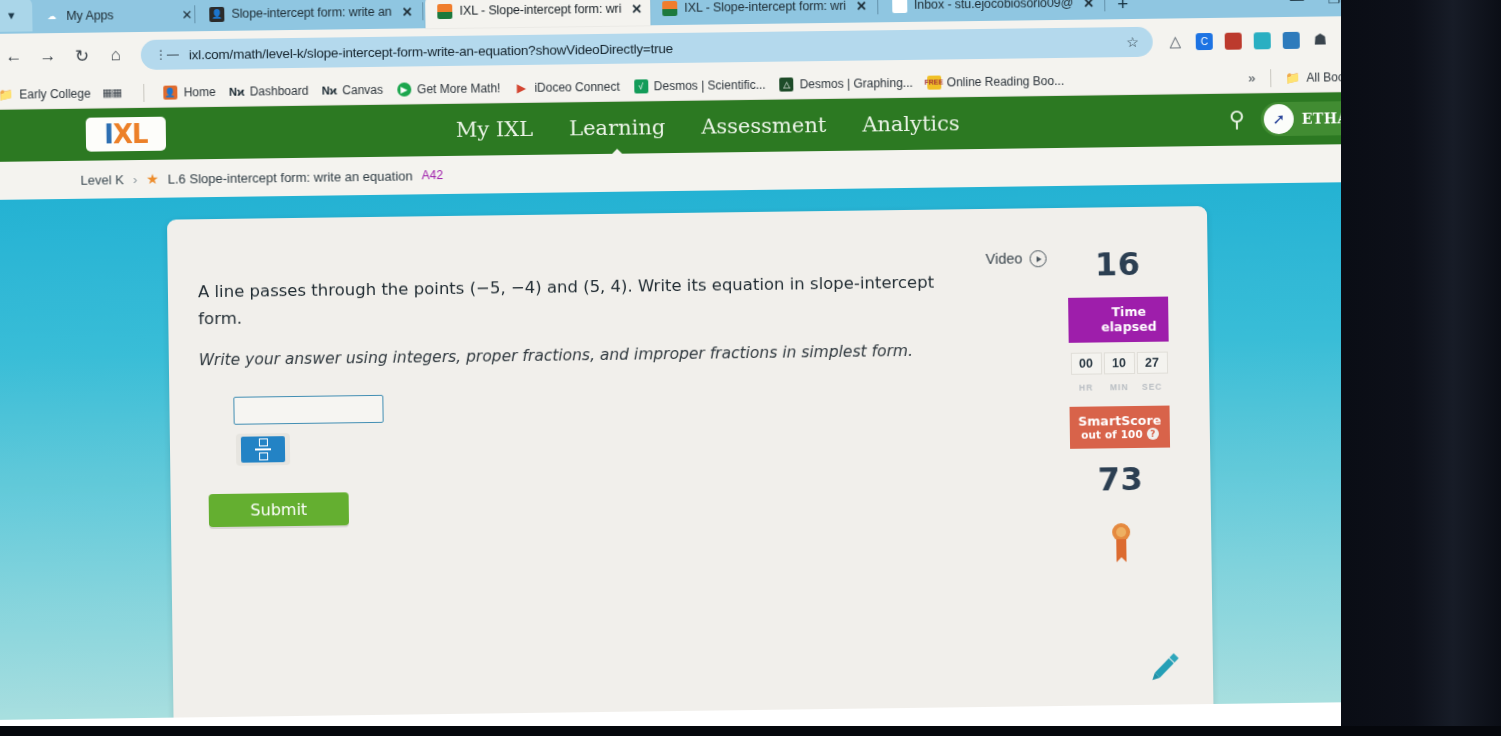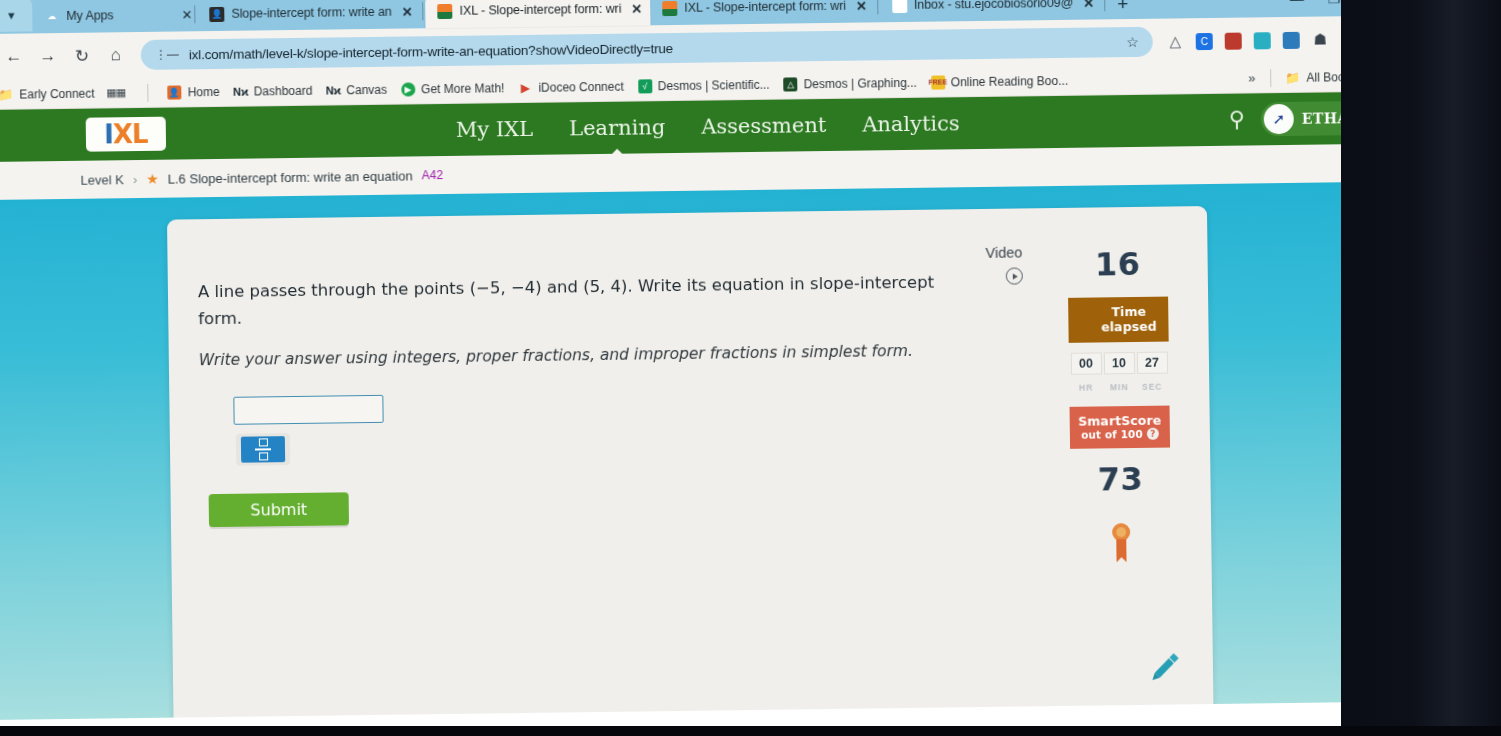--- a/index.html
+++ b/index.html
@@ -253,23 +253,23 @@
     box-shadow: 0 2px 0 rgba(0,0,0,.10);
   }
 
   .pencil {
     position:absolute; right: 28px; bottom: 18px;
     width: 42px; height: 42px;
   }
 
   
   .video-link {
-    position:absolute; left: 818px; top: 36px;
-    display:flex; align-items:flex-end; gap: 7px;
-    font-size: 14.5px; color:#3a454d;flex-direction:column;
+    position:absolute; left: 818px; top: 42px;
+    display:flex; align-items:flex-start; gap: 7px;
+    font-size: 14.5px; color:#3a454d;
   }
   .playcircle {
     width: 17px; height:17px; border-radius:50%;
     border: 1.4px solid #4b565e;
     display:flex; align-items:center; justify-content:center;
   }
   .playcircle::after {
     content:""; border-left: 5px solid #4b565e;
     border-top: 3.5px solid transparent; border-bottom: 3.5px solid transparent;
     margin-left: 2px;
@@ -280,21 +280,21 @@
     position:absolute; left: 900px; top: 26px;
     width: 100px;
   }
   .stat-head {
     padding: 7px 4px; text-align:center;
     color:#ffffff; font-weight: 700; font-size: 12.5px;
     line-height: 1.22; letter-spacing: .1px;
     font-family:"DejaVu Sans", sans-serif;
   }
   .sh-green { background:#5fa513; }
-  .sh-blue  { background:#a16207;padding-left:25px; }
+  .sh-blue  { background:#a21caf;padding-left:25px; }
   .sh-red   { background:#dc6248; }
   .stat-val {
     text-align:center; font-size: 32px; font-weight: 800; color:#2b3f53;
     padding: 12px 0 14px 0; letter-spacing: 0.5px;
     font-family:"DejaVu Sans", sans-serif;
   }
   .timer { display:flex; justify-content:center; gap: 2px; padding-top: 10px; }
   .tcell { width: 31px; text-align:center; }
   .tnum {
     background:#f4f3ef; border:1px solid #e0ded8;
@@ -380,21 +380,21 @@
         <span class="ext ext-blue2"></span>
         <span class="ext ext-outline">☗</span>
         <span class="vbar"></span>
         <span class="kebab">⋮</span>
       </div>
     </div>
 
     <div class="bookmarks">
       <div class="bm">
         <span class="bmicon bm-folder">📁</span>
-        <span>Early Connect</span>
+        <span>Early College</span>
       </div>
       <div class="bm">
         <span class="bmicon bm-grid">▦▦</span>
         <span></span>
       </div>
       <span class="vbar"></span>
       <div class="bm">
         <span class="bmicon bm-person">👤</span>
         <span>Home</span>
       </div>

